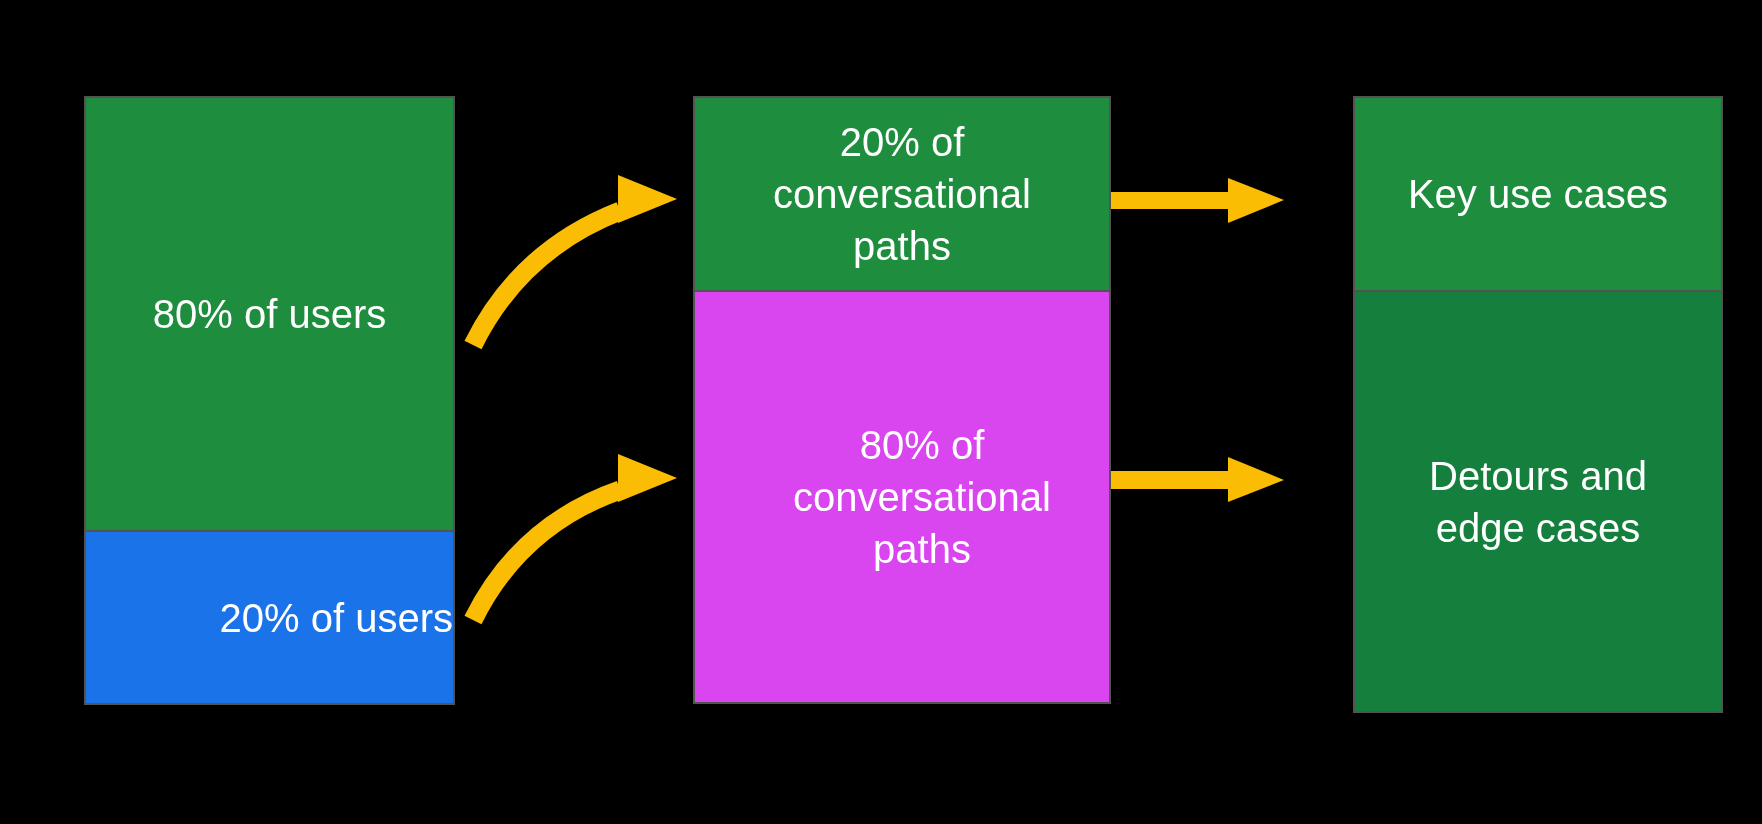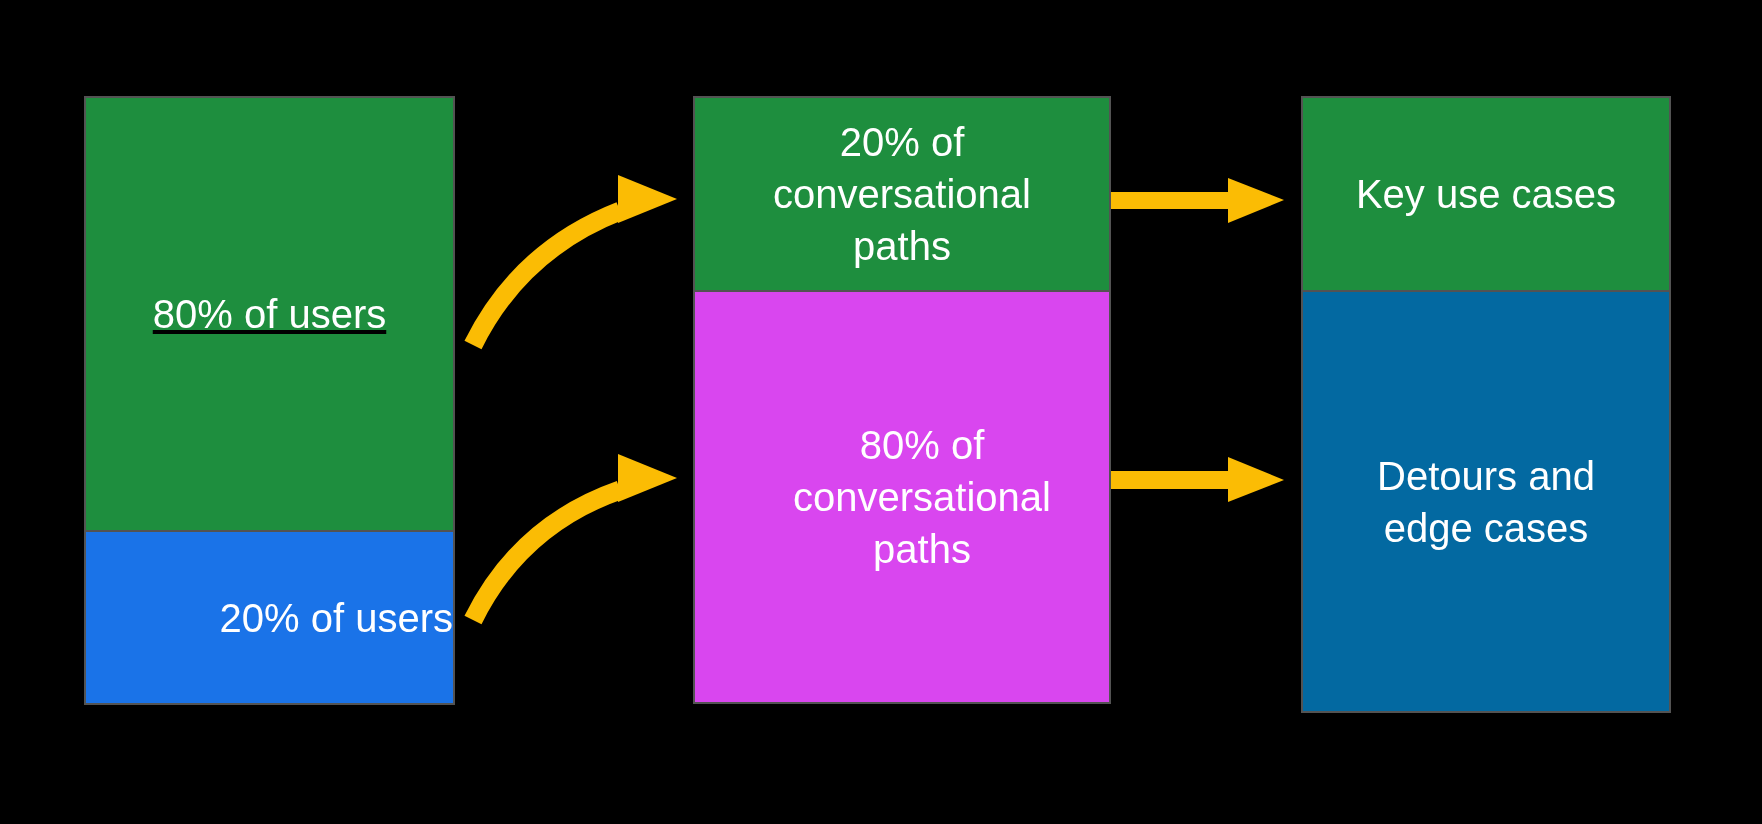--- a/index.html
+++ b/index.html
@@ -31,29 +31,29 @@
   .column {
     position: absolute;
     top: 96px;
     display: flex;
     flex-direction: column;
     box-sizing: border-box;
     border: 2px solid #535353;
   }
   .col-users  { left: 84px;   width: 371px; height: 609px; }
   .col-paths  { left: 693px;  width: 418px; height: 608px; }
-  .col-cases  { left: 1301px; width: 370px; height: 617px; }
+  .col-cases  { left: 1353px; width: 370px; height: 617px; }
   .segment {
     display: flex;
     align-items: center;
     justify-content: center;
     box-sizing: border-box;
   }
   .segment.top { border-bottom: 2px solid #535353; }
-  .col-users .segment.top { height: 434px; text-decoration: underline; }
+  .col-users .segment.top { height: 434px; }
   .col-paths .segment.top { height: 194px; }
   .col-cases .segment.top { height: 194px; }
   .segment.bottom { flex: 1; }
   .segment-label {
     color: #ffffff;
     font-size: 40px;
     line-height: 52px;
     text-align: center;
     white-space: pre-line;
   }
@@ -101,19 +101,19 @@
       <div class="segment-label">80% of
 conversational
 paths</div>
     </div>
   </div>
 
   <div class="column col-cases" style="border-color: rgb(83, 83, 83);">
     <div class="segment top" style="background-color: rgb(30, 142, 62); border-bottom-color: rgb(83, 83, 83);">
       <div class="segment-label">Key use cases</div>
     </div>
-    <div class="segment bottom" style="background-color: #0369a1;">
+    <div class="segment bottom" style="background-color: #15803d;">
       <div class="segment-label">Detours and
 edge cases</div>
     </div>
   </div>
 
 </div>
 
 </body></html>

